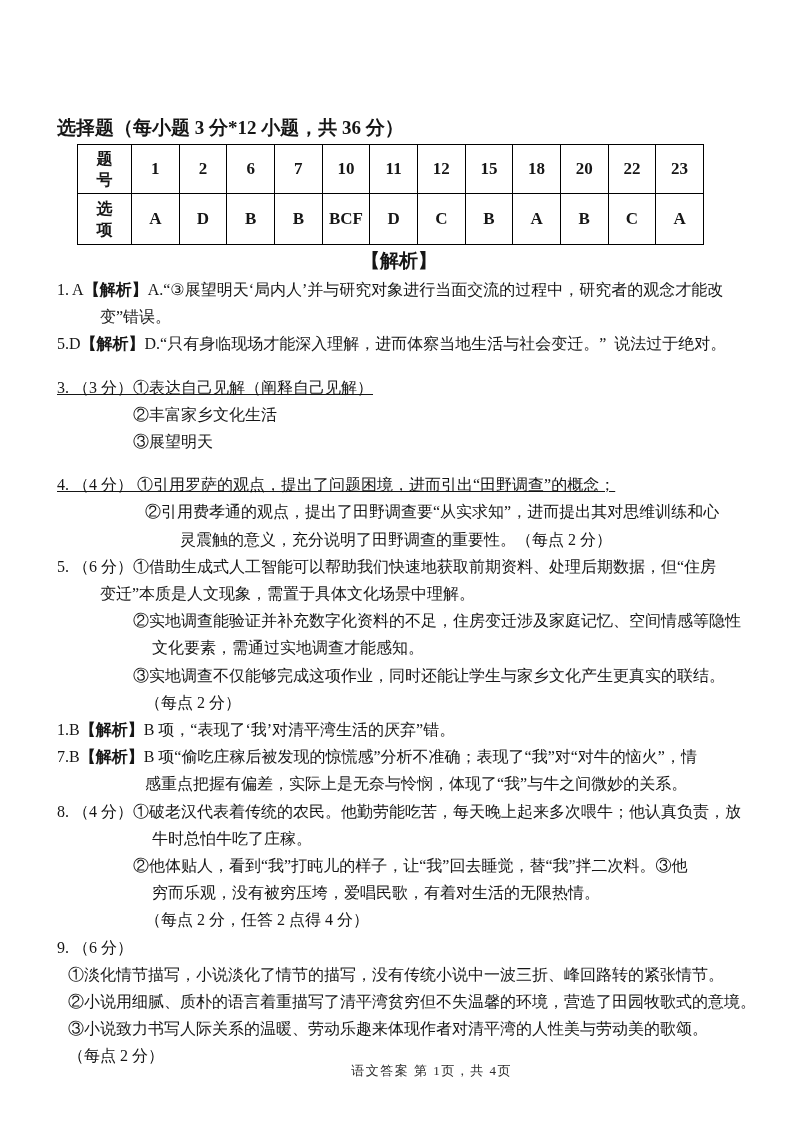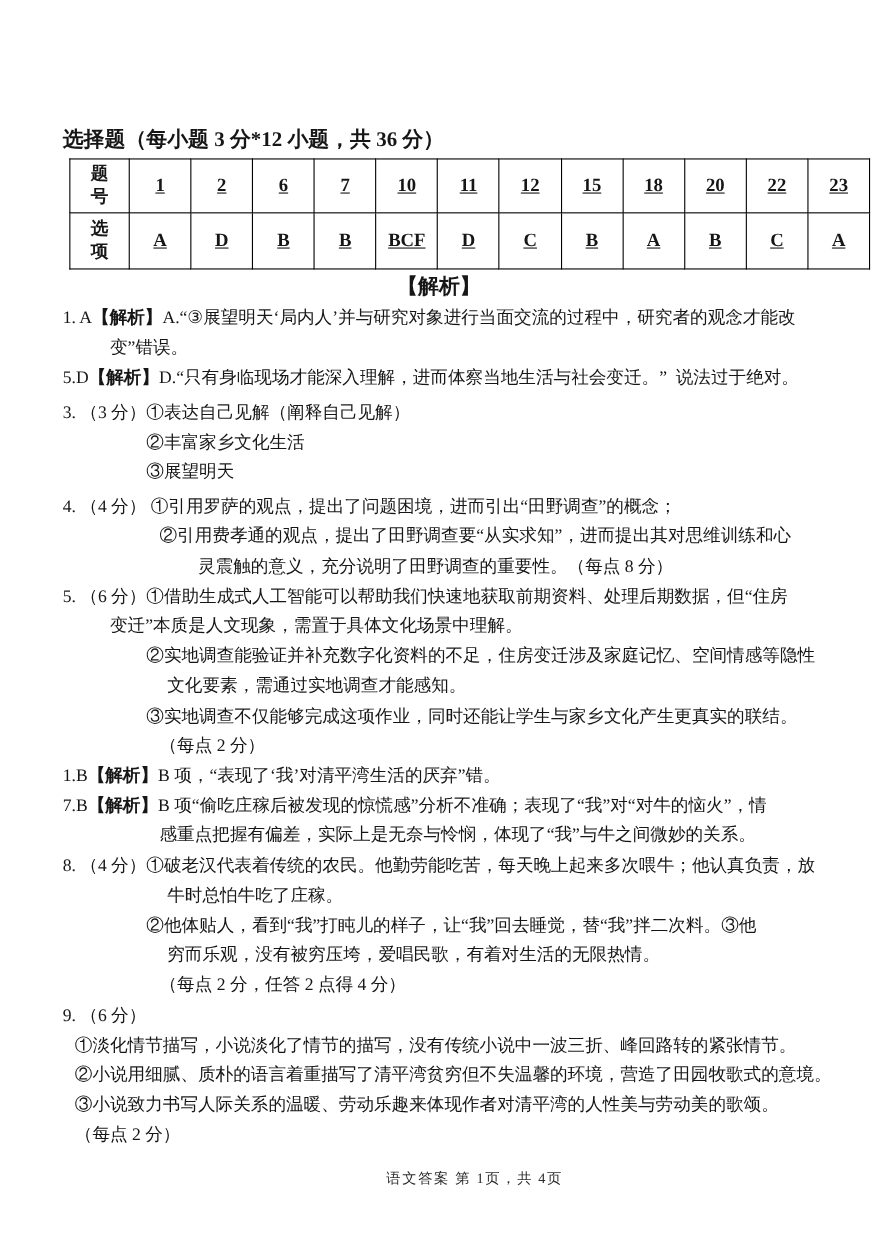--- a/index.html
+++ b/index.html
@@ -1,38 +1,38 @@
 <!DOCTYPE html>
 <html><head>
 <meta charset="utf-8">
 <style>
   html,body{margin:0;padding:0;background:#ffffff;}
   .page{position:relative;width:795px;height:1123px;background:#fff;color:#161616;
         font-family:"Liberation Serif","DejaVu Serif",serif;overflow:hidden;}
   .content{position:absolute;left:57px;top:112px;width:684px;}
   .title{text-align:center;font-weight:bold;font-size:25px;line-height:34px;letter-spacing:2px;}
   .mc-heading{font-weight:bold;font-size:19px;line-height:27px;margin-top:2px;white-space:pre;}
-  table.ans{border-collapse:collapse;table-layout:fixed;width:728px;margin:3px 0 0 6px;text-decoration:underline;}
+  table.ans{border-collapse:collapse;table-layout:fixed;width:627px;margin:3px 0 0 20px;}
   table.ans td{border:1.6px solid #000;text-align:center;vertical-align:middle;
                font-weight:bold;font-size:17px;padding:0;}
   tr.r1 td{height:48px;}
   tr.r2 td{height:50px;}
   .vert{display:inline-block;width:1.15em;line-height:21px;word-break:break-all;font-size:16px;}
   .analysis-heading{text-align:center;font-weight:bold;font-size:19px;line-height:25px;margin-top:3px;}
   .lines{margin-top:3px;font-size:16px;line-height:27.2px;}
   .line{white-space:pre;}
   .b{font-weight:bold;}
   .ind0{padding-left:0;}
   .ind1{padding-left:43px;}
   .ind2{padding-left:76px;}
   .ind3{padding-left:88px;}
   .ind4{padding-left:95px;}
   .ind5{padding-left:123px;}
   .ind6{padding-left:11px;}
-  .mt1{margin-top:4px;}
+  .mt1{margin-top:16px;text-decoration:underline;}
   .footer{position:absolute;top:1062px;left:0;width:100%;text-align:center;
           font-size:13px;letter-spacing:1.5px;color:#2b2b2b;text-indent:68px;font-family:Liberation Serif, serif;}
 </style>
 </head>
 <body>
 
 <div class="page">
   <div class="content">
 
 
@@ -80,21 +80,21 @@
 
     <div class="lines" id="lines">
         <div class="line ind0"><span>1. A</span><span class="b">【解析】</span><span>A.“③展望明天‘局内人’并与研究对象进行当面交流的过程中，研究者的观念才能改</span></div>
         <div class="line ind1"><span>变”错误。</span></div>
         <div class="line ind0"><span>5.D</span><span class="b">【解析】</span><span>D.“只有身临现场才能深入理解，进而体察当地生活与社会变迁。”  说法过于绝对。</span></div>
         <div class="line ind0 mt1"><span>3. （3 分）①表达自己见解（阐释自己见解）</span></div>
         <div class="line ind2"><span>②丰富家乡文化生活</span></div>
         <div class="line ind2"><span>③展望明天</span></div>
         <div class="line ind0 mt1"><span>4. （4 分） ①引用罗萨的观点，提出了问题困境，进而引出“田野调查”的概念；</span></div>
         <div class="line ind3"><span>②引用费孝通的观点，提出了田野调查要“从实求知”，进而提出其对思维训练和心</span></div>
-        <div class="line ind5"><span>灵震触的意义，充分说明了田野调查的重要性。（每点 8 分）</span></div>
+        <div class="line ind5"><span>灵震触的意义，充分说明了田野调查的重要性。（每点 2 分）</span></div>
         <div class="line ind0"><span>5. （6 分）①借助生成式人工智能可以帮助我们快速地获取前期资料、处理后期数据，但“住房</span></div>
         <div class="line ind1"><span>变迁”本质是人文现象，需置于具体文化场景中理解。</span></div>
         <div class="line ind2"><span>②实地调查能验证并补充数字化资料的不足，住房变迁涉及家庭记忆、空间情感等隐性</span></div>
         <div class="line ind4"><span>文化要素，需通过实地调查才能感知。</span></div>
         <div class="line ind2"><span>③实地调查不仅能够完成这项作业，同时还能让学生与家乡文化产生更真实的联结。</span></div>
         <div class="line ind3"><span>（每点 2 分）</span></div>
         <div class="line ind0"><span>1.B</span><span class="b">【解析】</span><span>B 项，“表现了‘我’对清平湾生活的厌弃”错。</span></div>
         <div class="line ind0"><span>7.B</span><span class="b">【解析】</span><span>B 项“偷吃庄稼后被发现的惊慌感”分析不准确；表现了“我”对“对牛的恼火”，情</span></div>
         <div class="line ind3"><span>感重点把握有偏差，实际上是无奈与怜悯，体现了“我”与牛之间微妙的关系。</span></div>
         <div class="line ind0"><span>8. （4 分）①破老汉代表着传统的农民。他勤劳能吃苦，每天晚上起来多次喂牛；他认真负责，放</span></div>

